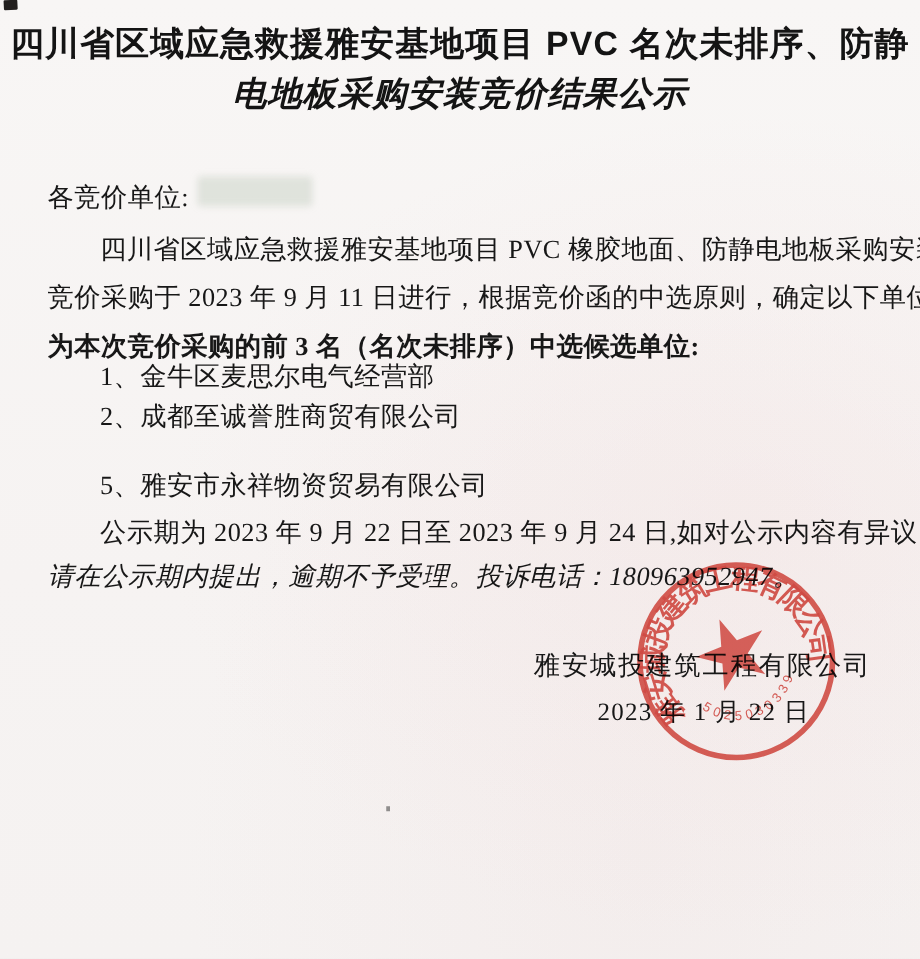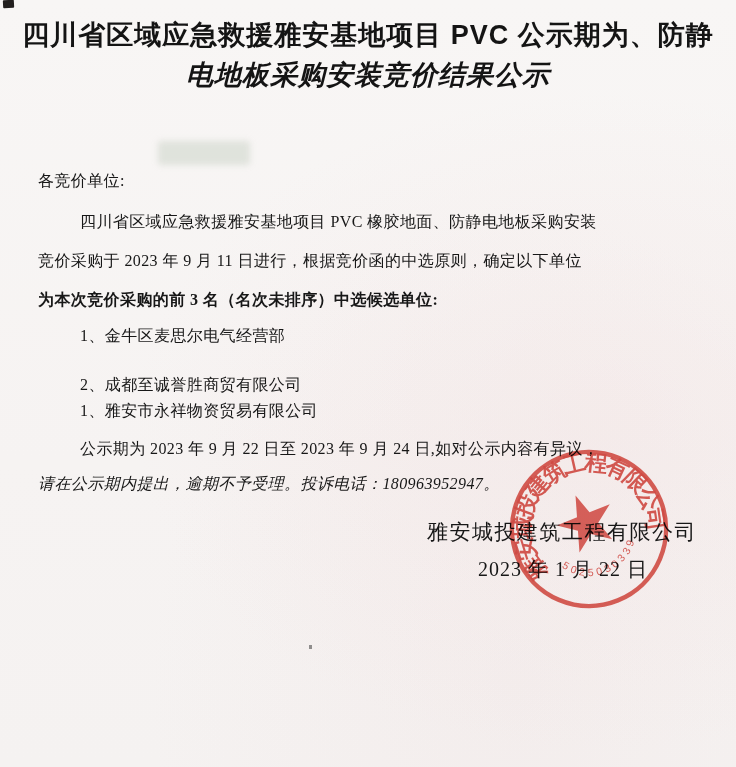--- a/index.html
+++ b/index.html
@@ -26,27 +26,27 @@
     background:rgba(140,165,135,.22);filter:blur(3px);border-radius:3px;
   }
   .title-line{
     position:absolute;left:0;width:736px;text-align:center;
     font-family:"Liberation Sans", sans-serif;
     font-weight:700;font-size:27px;letter-spacing:1px;color:#141414;
     white-space:nowrap;
   }
   .t1{top:17px;} .t2{top:57px;font-style:italic;}
   .bl{
-    position:absolute;left:38px;font-size:16px;white-space:nowrap;
-    color:#171717;letter-spacing:0.4px;margin-top:27px;
+    position:absolute;left:38px;font-size:21px;white-space:nowrap;
+    color:#171717;letter-spacing:0.4px;
   }
   .indent{left:80px;}
   .salutation{top:144px;}
   .p1l1{top:185px;} .p1l2{top:224px;} .p1l3{top:263px;font-weight:bold;}
-  .w1{top:299px;} .w2{top:348px;text-align:right;} .w3{top:374px;}
+  .w1{top:287px;} .w2{top:319px;text-align:right;} .w3{top:374px;}
   .p2l1{top:412px;} .p2l2{top:447px;font-style:italic;}
   .sig{
     position:absolute;right:39px;top:518px;font-size:21px;
     letter-spacing:1.5px;color:#171717;white-space:nowrap;
   }
   .sigdate{
     position:absolute;right:88px;top:556px;font-size:20px;
     letter-spacing:1px;color:#171717;white-space:nowrap;
   }
   .seal{
@@ -56,32 +56,32 @@
 </style>
 </head>
 <body>
 
 <div class="page">
 
   <div class="corner-mark"></div>
   <div class="bleed"></div>
   <div class="speck"></div>
 
-  <div class="title-line t1">四川省区域应急救援雅安基地项目 PVC 公示期为、防静</div>
+  <div class="title-line t1">四川省区域应急救援雅安基地项目 PVC 名次未排序、防静</div>
   <div class="title-line t2">电地板采购安装竞价结果公示</div>
 
   <div class="bl salutation">各竞价单位:</div>
 
   <div class="bl indent p1l1">四川省区域应急救援雅安基地项目 PVC 橡胶地面、防静电地板采购安装</div>
   <div class="bl p1l2">竞价采购于 2023 年 9 月 11 日进行，根据竞价函的中选原则，确定以下单位</div>
   <div class="bl p1l3">为本次竞价采购的前 3 名（名次未排序）中选候选单位:</div>
 
   <div class="bl indent w1">1、金牛区麦思尔电气经营部</div>
   <div class="bl indent w2">2、成都至诚誉胜商贸有限公司</div>
-  <div class="bl indent w3">1、雅安市永祥物资贸易有限公司</div>
+  <div class="bl indent w3">5、雅安市永祥物资贸易有限公司</div>
 
   <div class="bl indent p2l1">公示期为 2023 年 9 月 22 日至 2023 年 9 月 24 日,如对公示内容有异议，</div>
   <div class="bl p2l2">请在公示期内提出，逾期不予受理。投诉电话：180963952947。</div>
 
   <div class="sig">雅安城投建筑工程有限公司</div>
   <div class="sigdate">2023 年 1 月  22 日</div>
 
   <svg class="seal" viewBox="-86 -86 172 172" xmlns="http://www.w3.org/2000/svg">
     <g transform="rotate(-22)">
       <circle cx="0" cy="0" r="77" fill="none" stroke="#d6423a" stroke-width="4.5" opacity="0.9"></circle>

